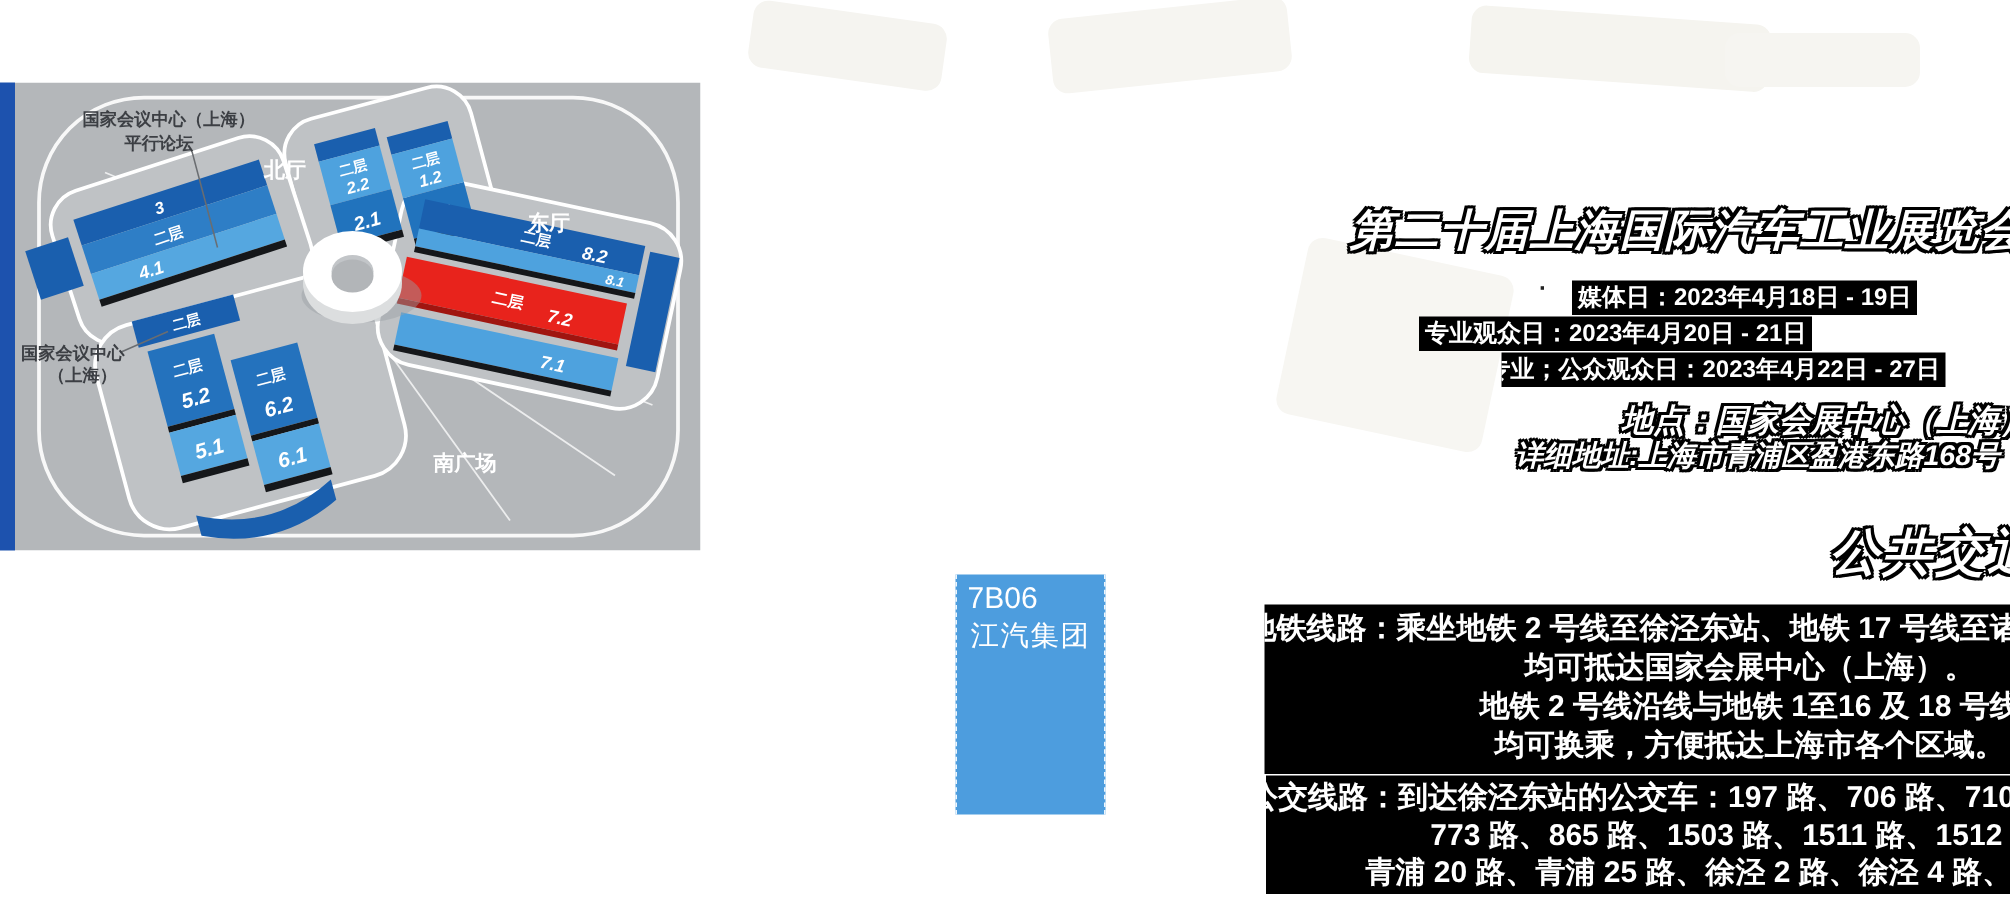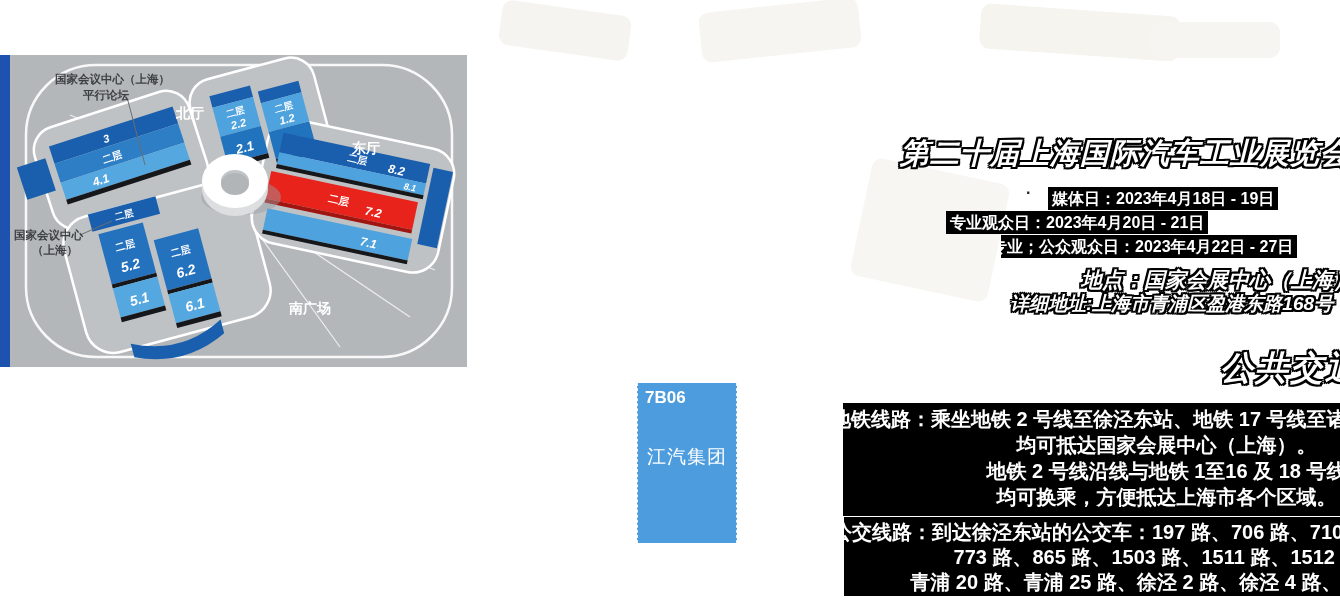--- a/index.html
+++ b/index.html
@@ -15,22 +15,22 @@
   #stripe{position:absolute;left:0;top:55px;width:10px;height:312px;}
   #map-panel{position:absolute;left:10px;top:55px;width:457px;height:312px;}
 
   
   #booth{
     position:absolute;left:637px;top:383px;width:100px;height:160px;
     color:#fff;box-sizing:border-box;
     border-left:1px dashed rgba(255,255,255,.9);
     border-right:1px dashed rgba(255,255,255,.9);
   }
-  #booth .num{font-size:17px;padding:5px 0 0 7px;font-weight:bold;}
-  #booth .company{font-size:19px;text-align:center;margin-top:36px;letter-spacing:1px;}
+  #booth .num{font-size:20px;padding:5px 0 0 7px;}
+  #booth .company{font-size:19px;text-align:center;letter-spacing:1px;}
 
   
   .outl{
     position:absolute;color:#fff;font-weight:bold;white-space:nowrap;
     text-shadow:
       -2px -2px 0 #000, 2px -2px 0 #000, -2px 2px 0 #000, 2px 2px 0 #000,
       -2px 0 0 #000, 2px 0 0 #000, 0 -2px 0 #000, 0 2px 0 #000;
   }
   .italic{font-style:italic;}
   #main-title{left:900px;top:134px;font-size:29px;letter-spacing:1px;}

